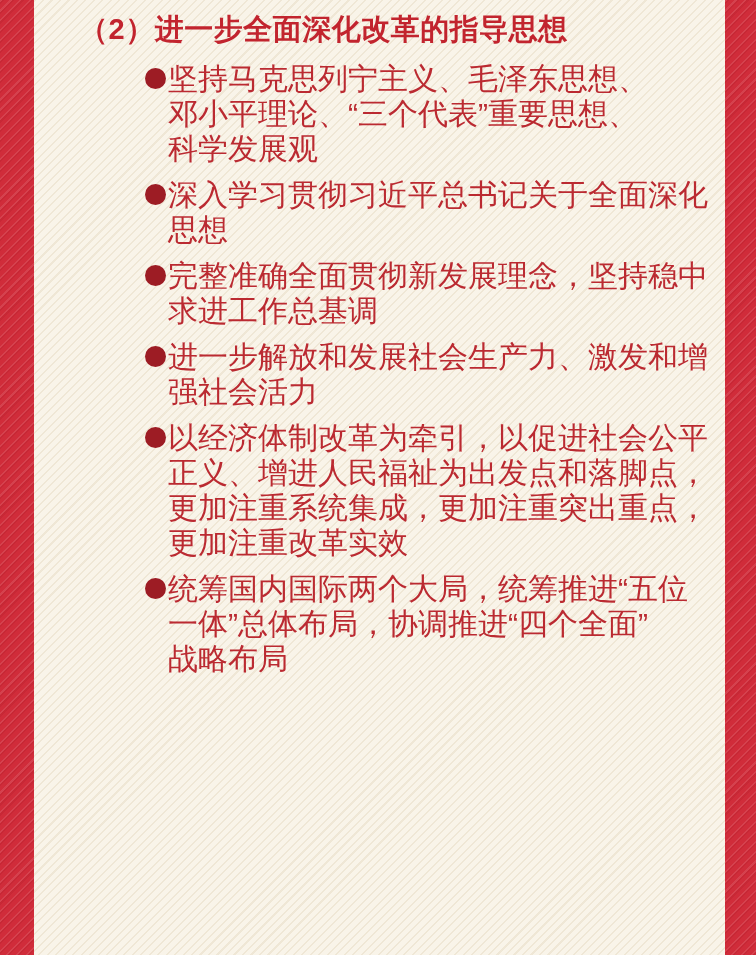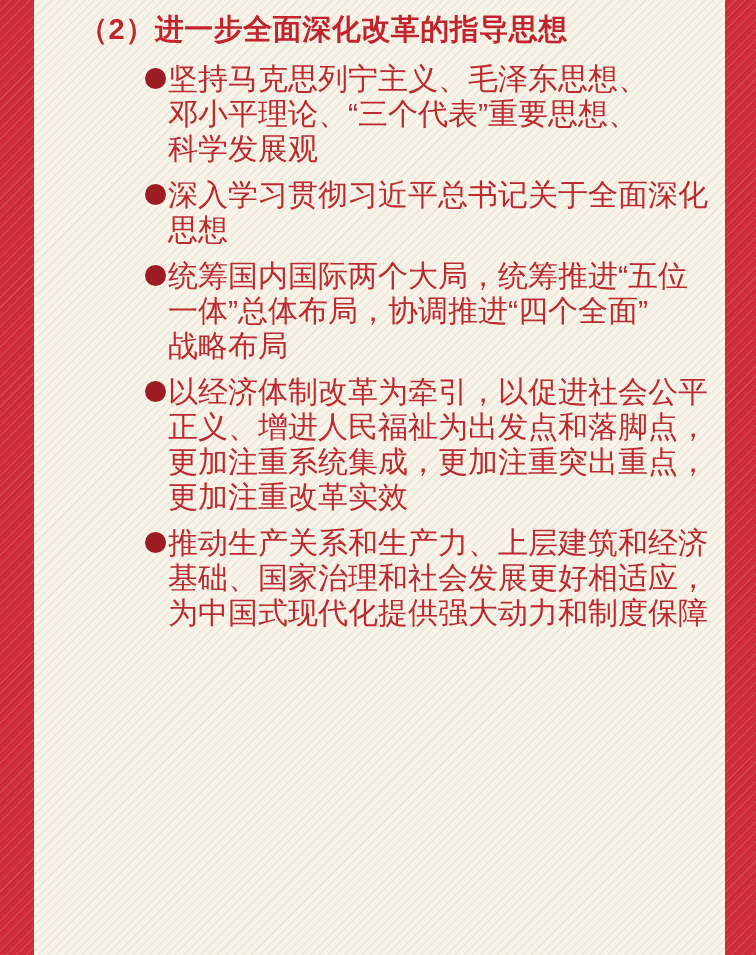--- a/index.html
+++ b/index.html
@@ -103,38 +103,42 @@
 科学发展观</span>
   </li>
 
   <li class="item">
     <span class="dot"></span>
     <span class="item-text">深入学习贯彻习近平总书记关于全面深化
 思想</span>
   </li>
 
 
-
+  <li class="item">
+    <span class="dot"></span>
+    <span class="item-text">完整准确全面贯彻新发展理念，坚持稳中
+求进工作总基调</span>
+  </li>
 
 
   <li class="item">
     <span class="dot"></span>
-    <span class="item-text">统筹国内国际两个大局，统筹推进“五位
-一体”总体布局，协调推进“四个全面”
-战略布局</span>
+    <span class="item-text">进一步解放和发展社会生产力、激发和增
+强社会活力</span>
   </li>
 
   <li class="item">
     <span class="dot"></span>
     <span class="item-text">以经济体制改革为牵引，以促进社会公平
 正义、增进人民福祉为出发点和落脚点，
 更加注重系统集成，更加注重突出重点，
 更加注重改革实效</span>
   </li>
 
   <li class="item">
     <span class="dot"></span>
-    <span class="item-text">推动生产关系和生产力、上层建筑和经济
-基础、国家治理和社会发展更好相适应，
-为中国式现代化提供强大动力和制度保障</span>
+    <span class="item-text">统筹国内国际两个大局，统筹推进“五位
+一体”总体布局，协调推进“四个全面”
+战略布局</span>
   </li>
+
 </ul>
 </div>
 
 </body></html>

